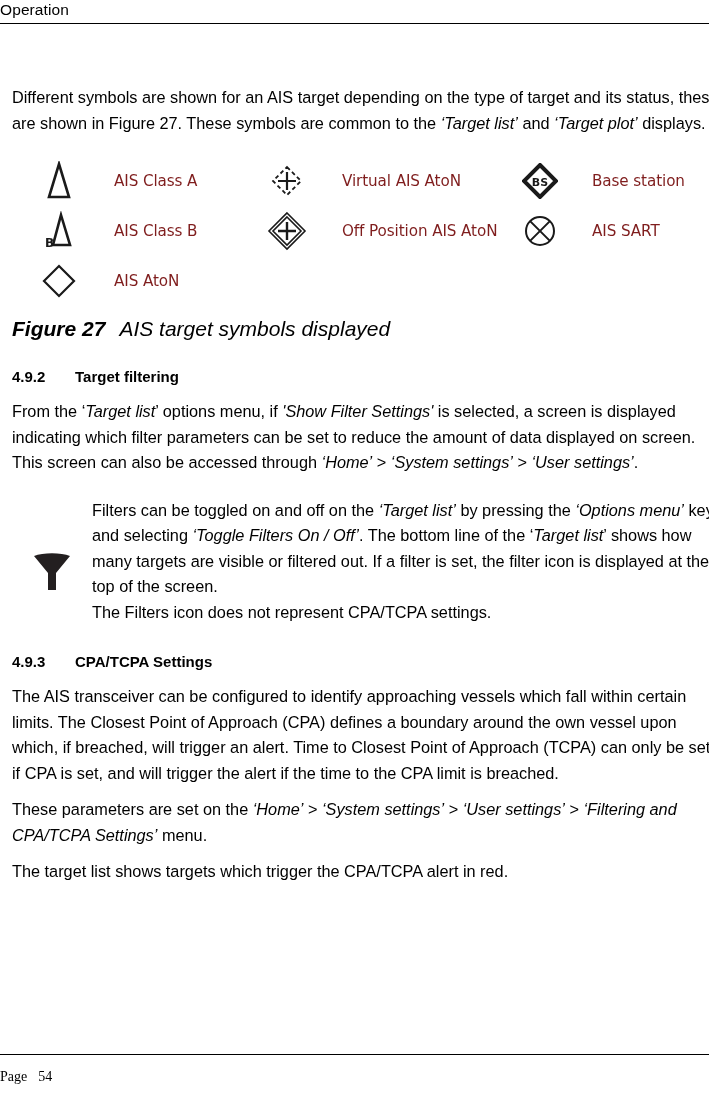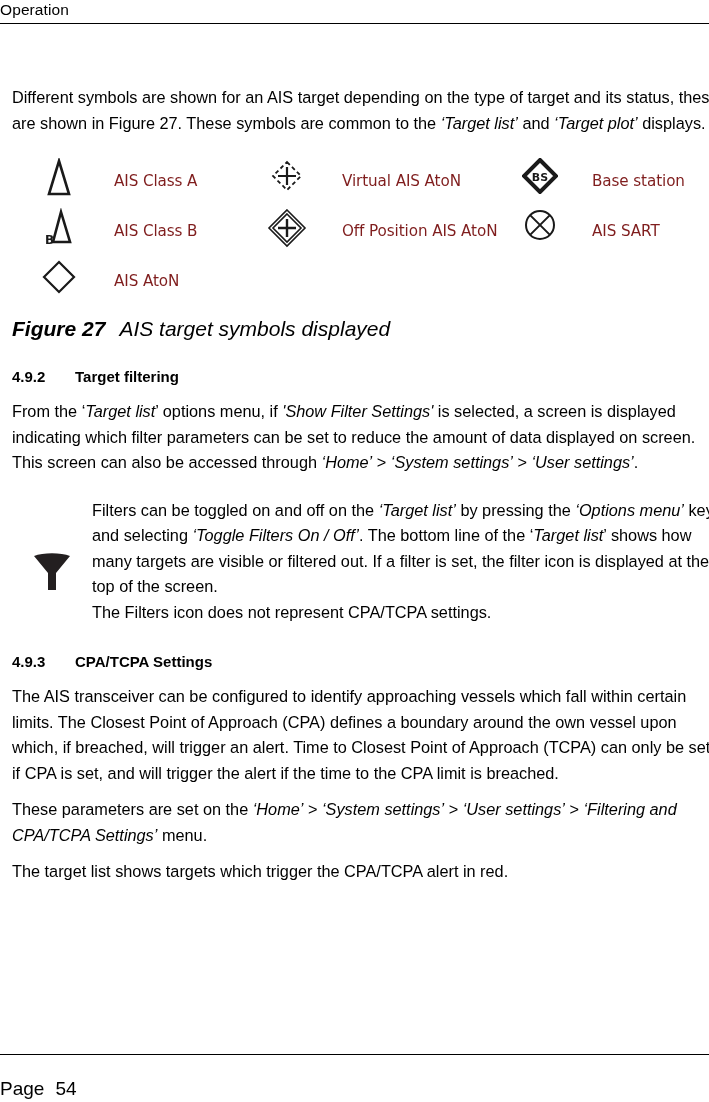--- a/index.html
+++ b/index.html
@@ -68,21 +68,21 @@
   .sym-row {
     position: absolute;
     display: flex;
     align-items: center;
     height: 46px;
   }
   .sym-glyph {
     width: 46px;
     height: 46px;
     display: flex;
-    align-items: flex-start;
+    align-items: center;
     justify-content: center;
     flex: 0 0 46px;
   }
   .sym-label {
     font-family: "DejaVu Sans", sans-serif;
     font-size: 15.2px;
     line-height: 18px;
     letter-spacing: -0.1px;
     white-space: nowrap;
     color: #7f1d1d;
@@ -145,23 +145,24 @@
   
   .footer-rule {
     position: absolute;
     left: 0; bottom: 47px;
     width: 709px;
     height: 0;
     border-top: 1.6px solid #000;
   }
   .footer-text {
     position: absolute;
-    left: 0; bottom: 2px;
-    font-size: 19px;
+    left: 0; bottom: 14px;
+    font-size: 14px;
     line-height: 22px;
+    font-family: Liberation Serif, serif;
   }
   .footer-text .pg-num { margin-left: 11px; }
 
   svg { display: block; }
 </style>
 </head>
 <body>
 
 <div class="page-header">
   <div class="header-text">Operation</div>

